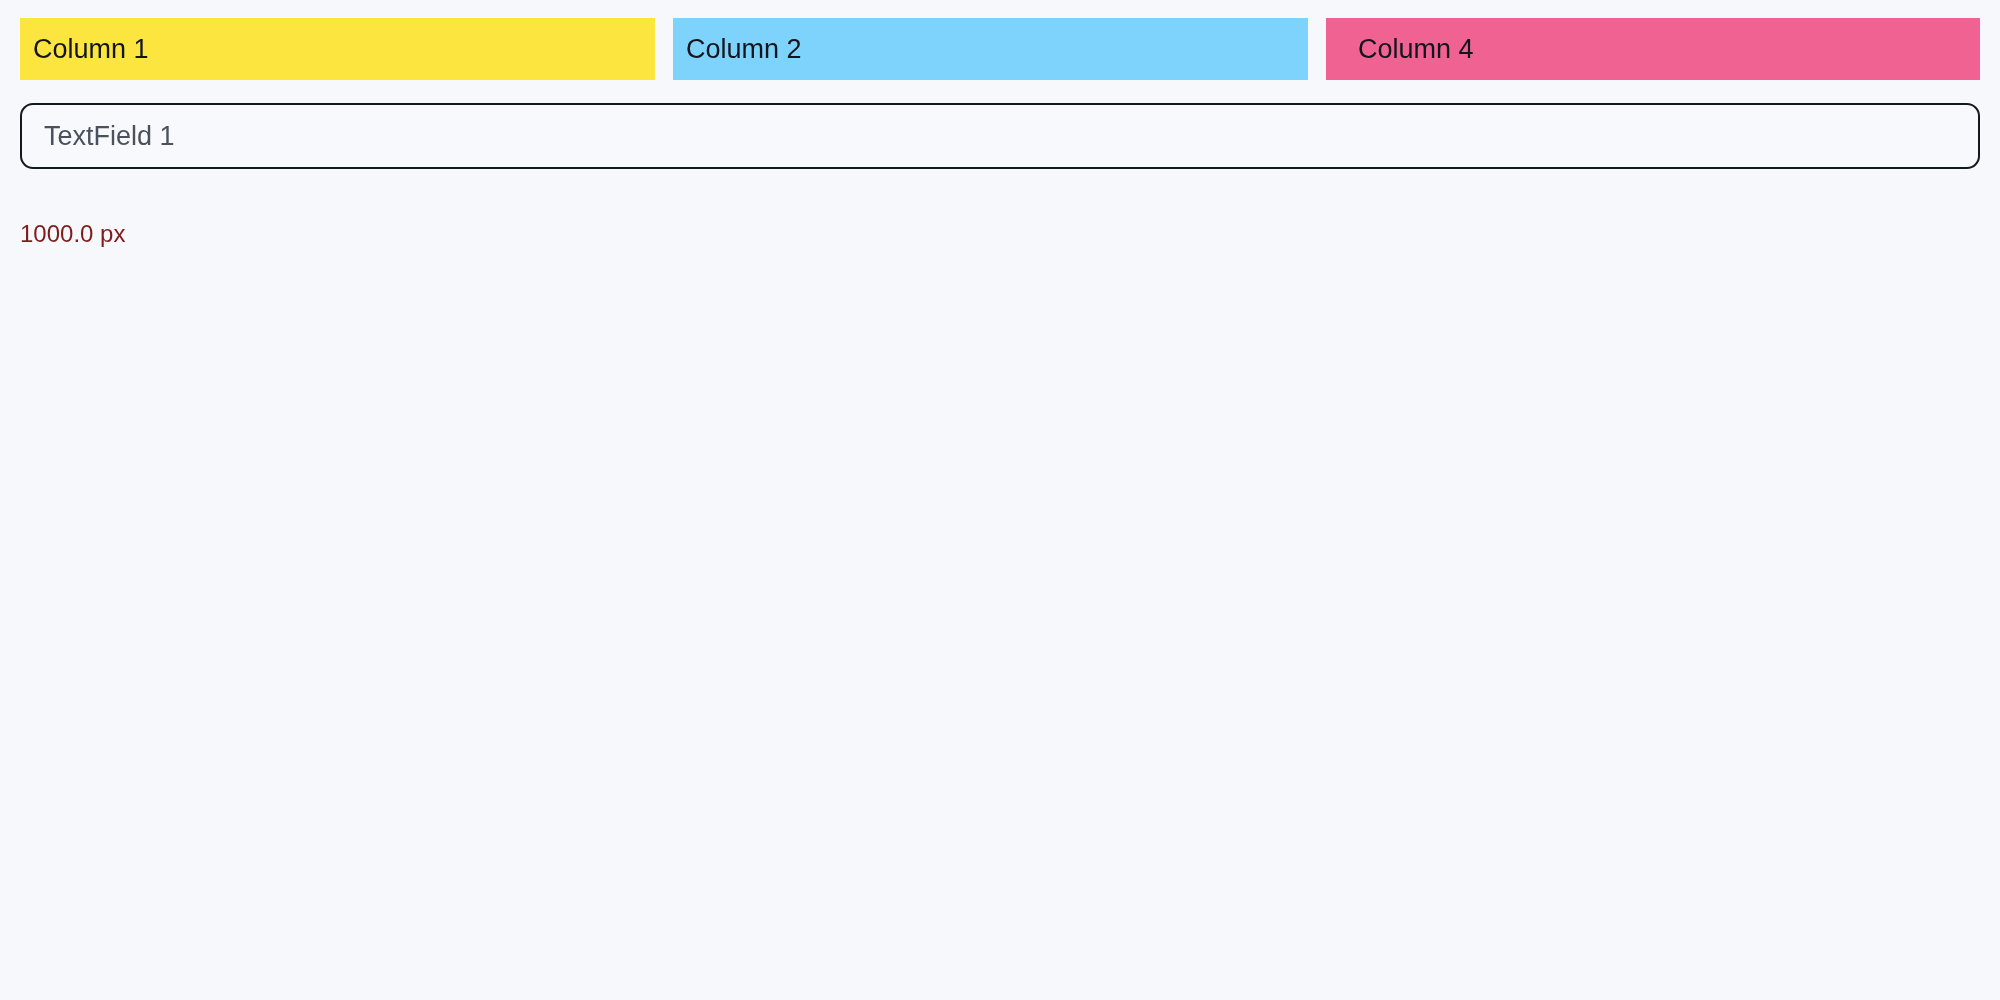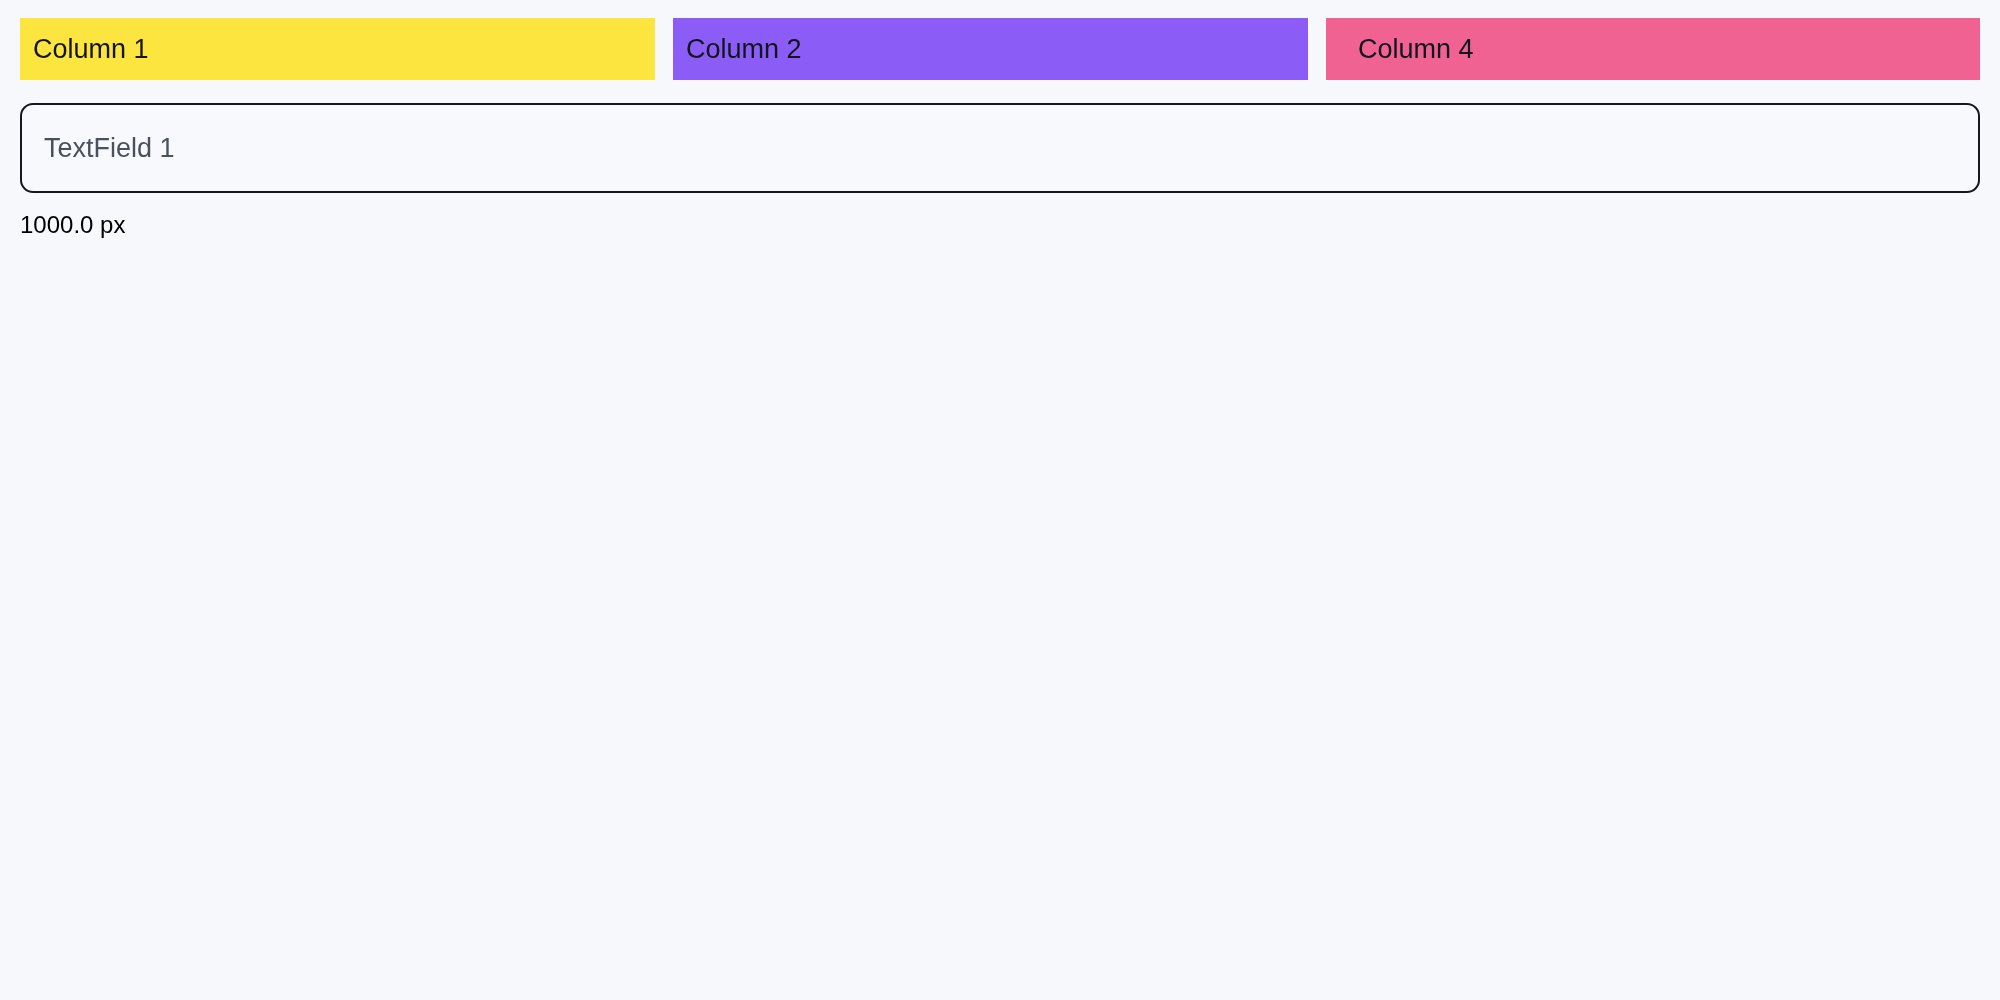--- a/index.html
+++ b/index.html
@@ -53,23 +53,23 @@
     font-family: "Liberation Sans", sans-serif;
     white-space: nowrap;
   }
 
   
   .fields-row {
     position: absolute;
     left: 20px;
     top: 103px;
     width: 1960px;
-    height: 100px;
+    height: 66px;
     display: flex;
-    flex-direction: row;
+    flex-direction: column;
     align-items: stretch;
     gap: 22px;
   }
 
   .text-field {
     flex: 1 1 0;
     height: 90px;
     box-sizing: border-box;
     border: 2px solid #14181f;
     border-radius: 13px;
@@ -87,40 +87,40 @@
     color: #4b515c;
     font-family: "Liberation Sans", sans-serif;
     white-space: nowrap;
     user-select: none;
   }
 
   
   .size-readout {
     position: absolute;
     left: 20px;
-    top: 211px;
+    top: 220px;
     font-size: 24px;
     line-height: 28px;
-    color: #000000;
+    color: #7f1d1d;
     font-family: "Liberation Sans", sans-serif;
     white-space: nowrap;
   }
 </style>
 </head>
 <body style="background: rgb(247, 248, 252);">
 
 <div id="app-root">
 
   <div class="columns-row">
 
     <div class="column-bar" style="background: rgb(252, 229, 62);">
       <span class="column-label">Column 1</span>
     </div>
 
-    <div class="column-bar" style="background: #8b5cf6; text-align: right;">
+    <div class="column-bar" style="background: #7dd3fc; text-align: right;">
       <span class="column-label">Column 2</span>
     </div>
 
 
     <div class="column-bar" style="background: rgb(240, 98, 146); padding-left: 32px;">
       <span class="column-label">Column 4</span>
     </div>
 
   </div>
 

